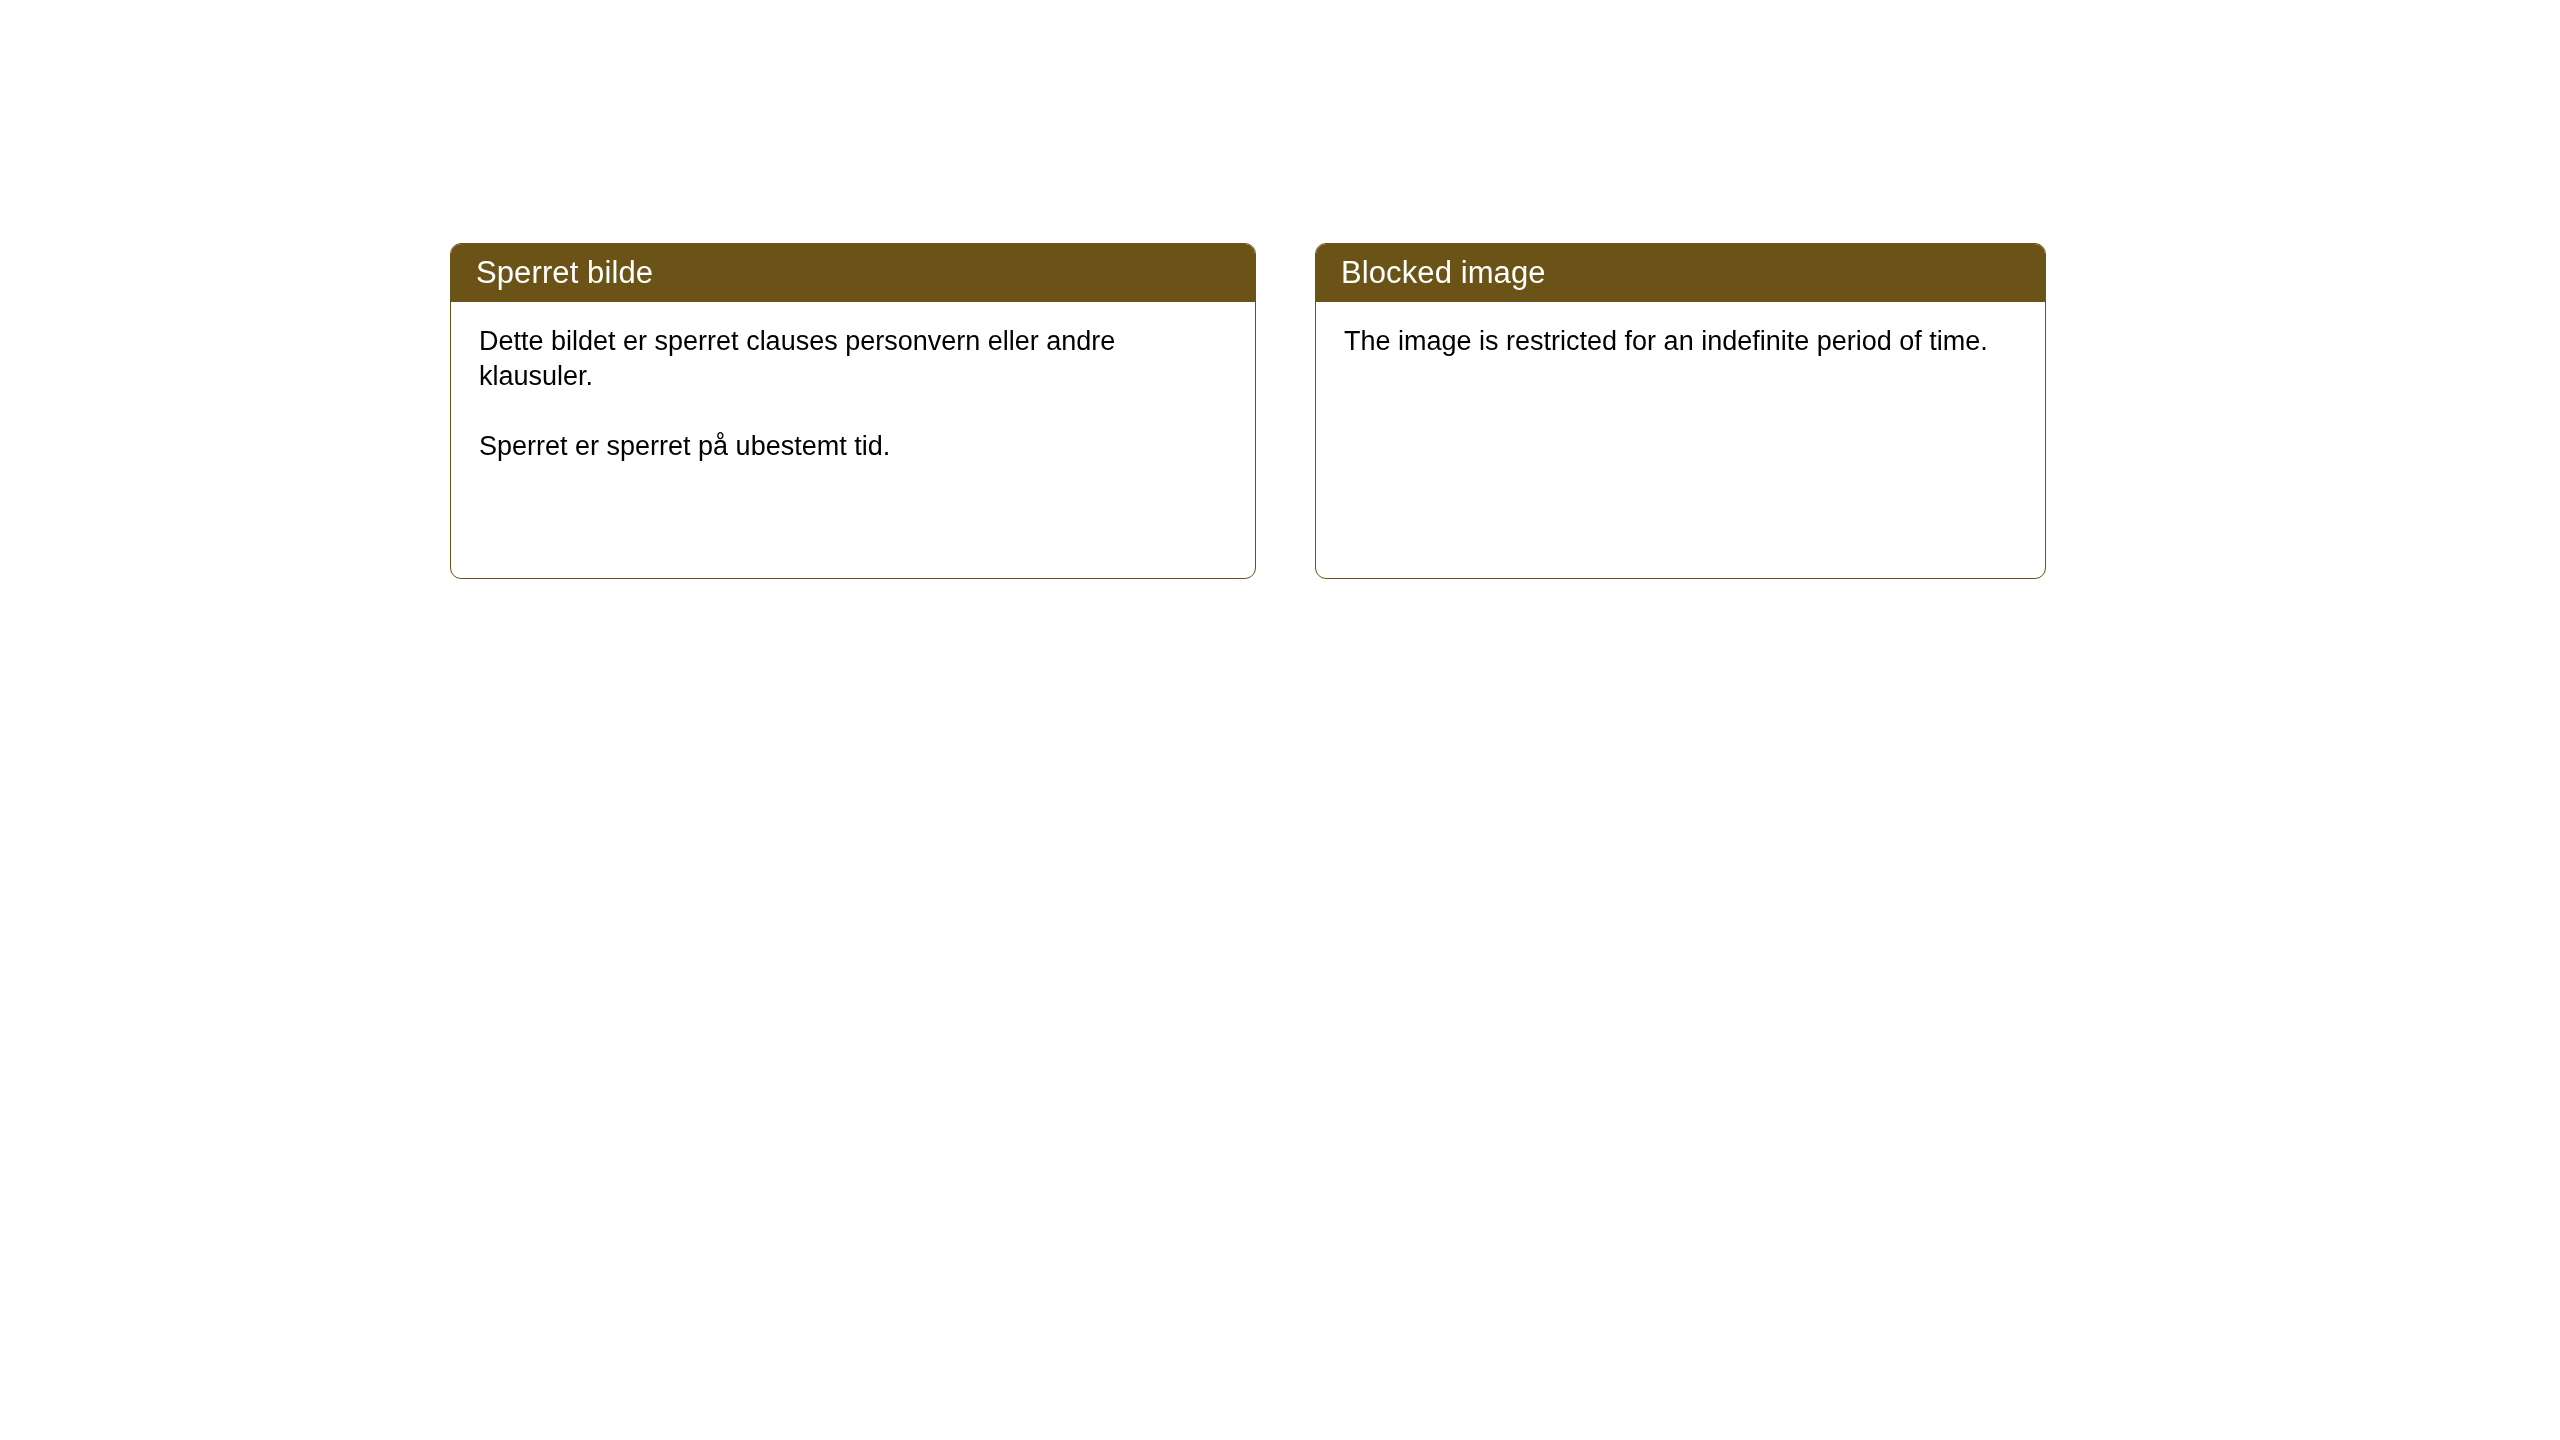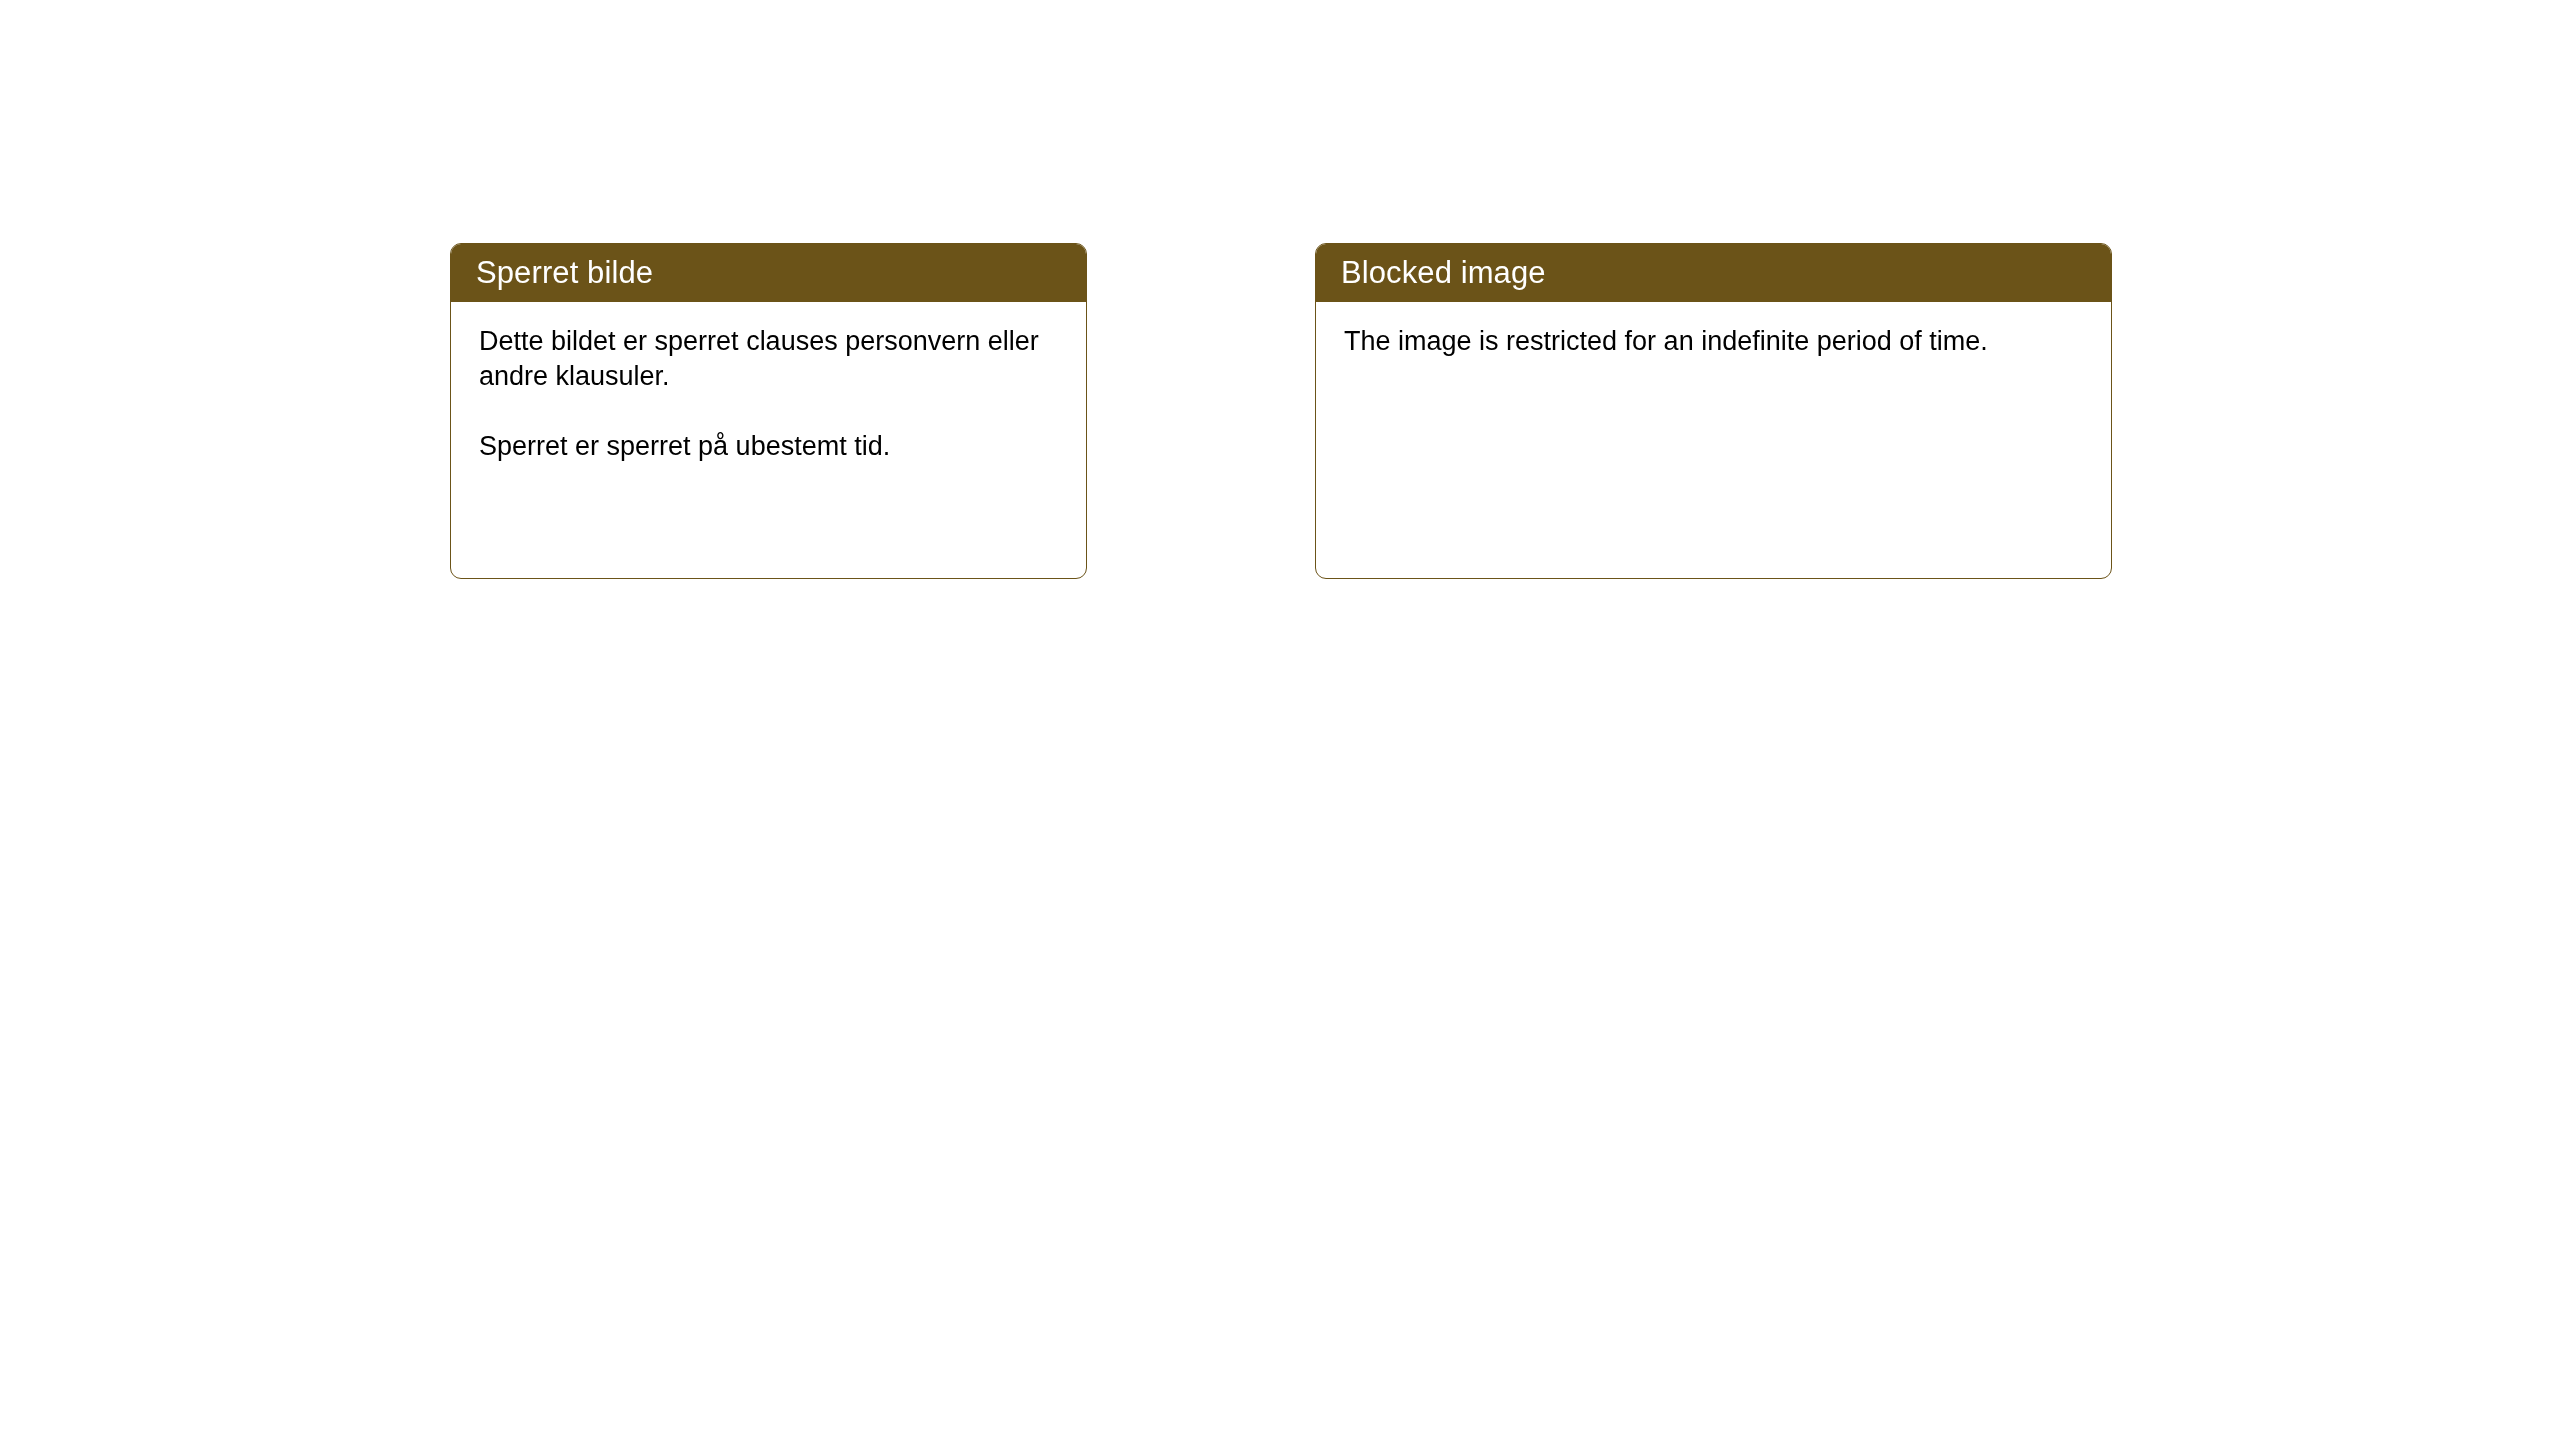--- a/index.html
+++ b/index.html
@@ -29,27 +29,27 @@
     top: 243px;
     background: #ffffff;
     border: 1.5px solid #6b5318;
     border-radius: 11px;
     box-sizing: border-box;
     overflow: hidden;
   }
 
   .notice-card.card-left {
     left: 450px;
-    width: 637px;
+    width: 806px;
     height: 336px;
   }
 
   .notice-card.card-right {
     left: 1315px;
-    width: 797px;
+    width: 731px;
     height: 336px;
   }
 
   .card-header {
     background: #6b5318;
     height: 59px;
     box-sizing: border-box;
     display: flex;
     align-items: center;
     padding: 0 0 0 26px;

